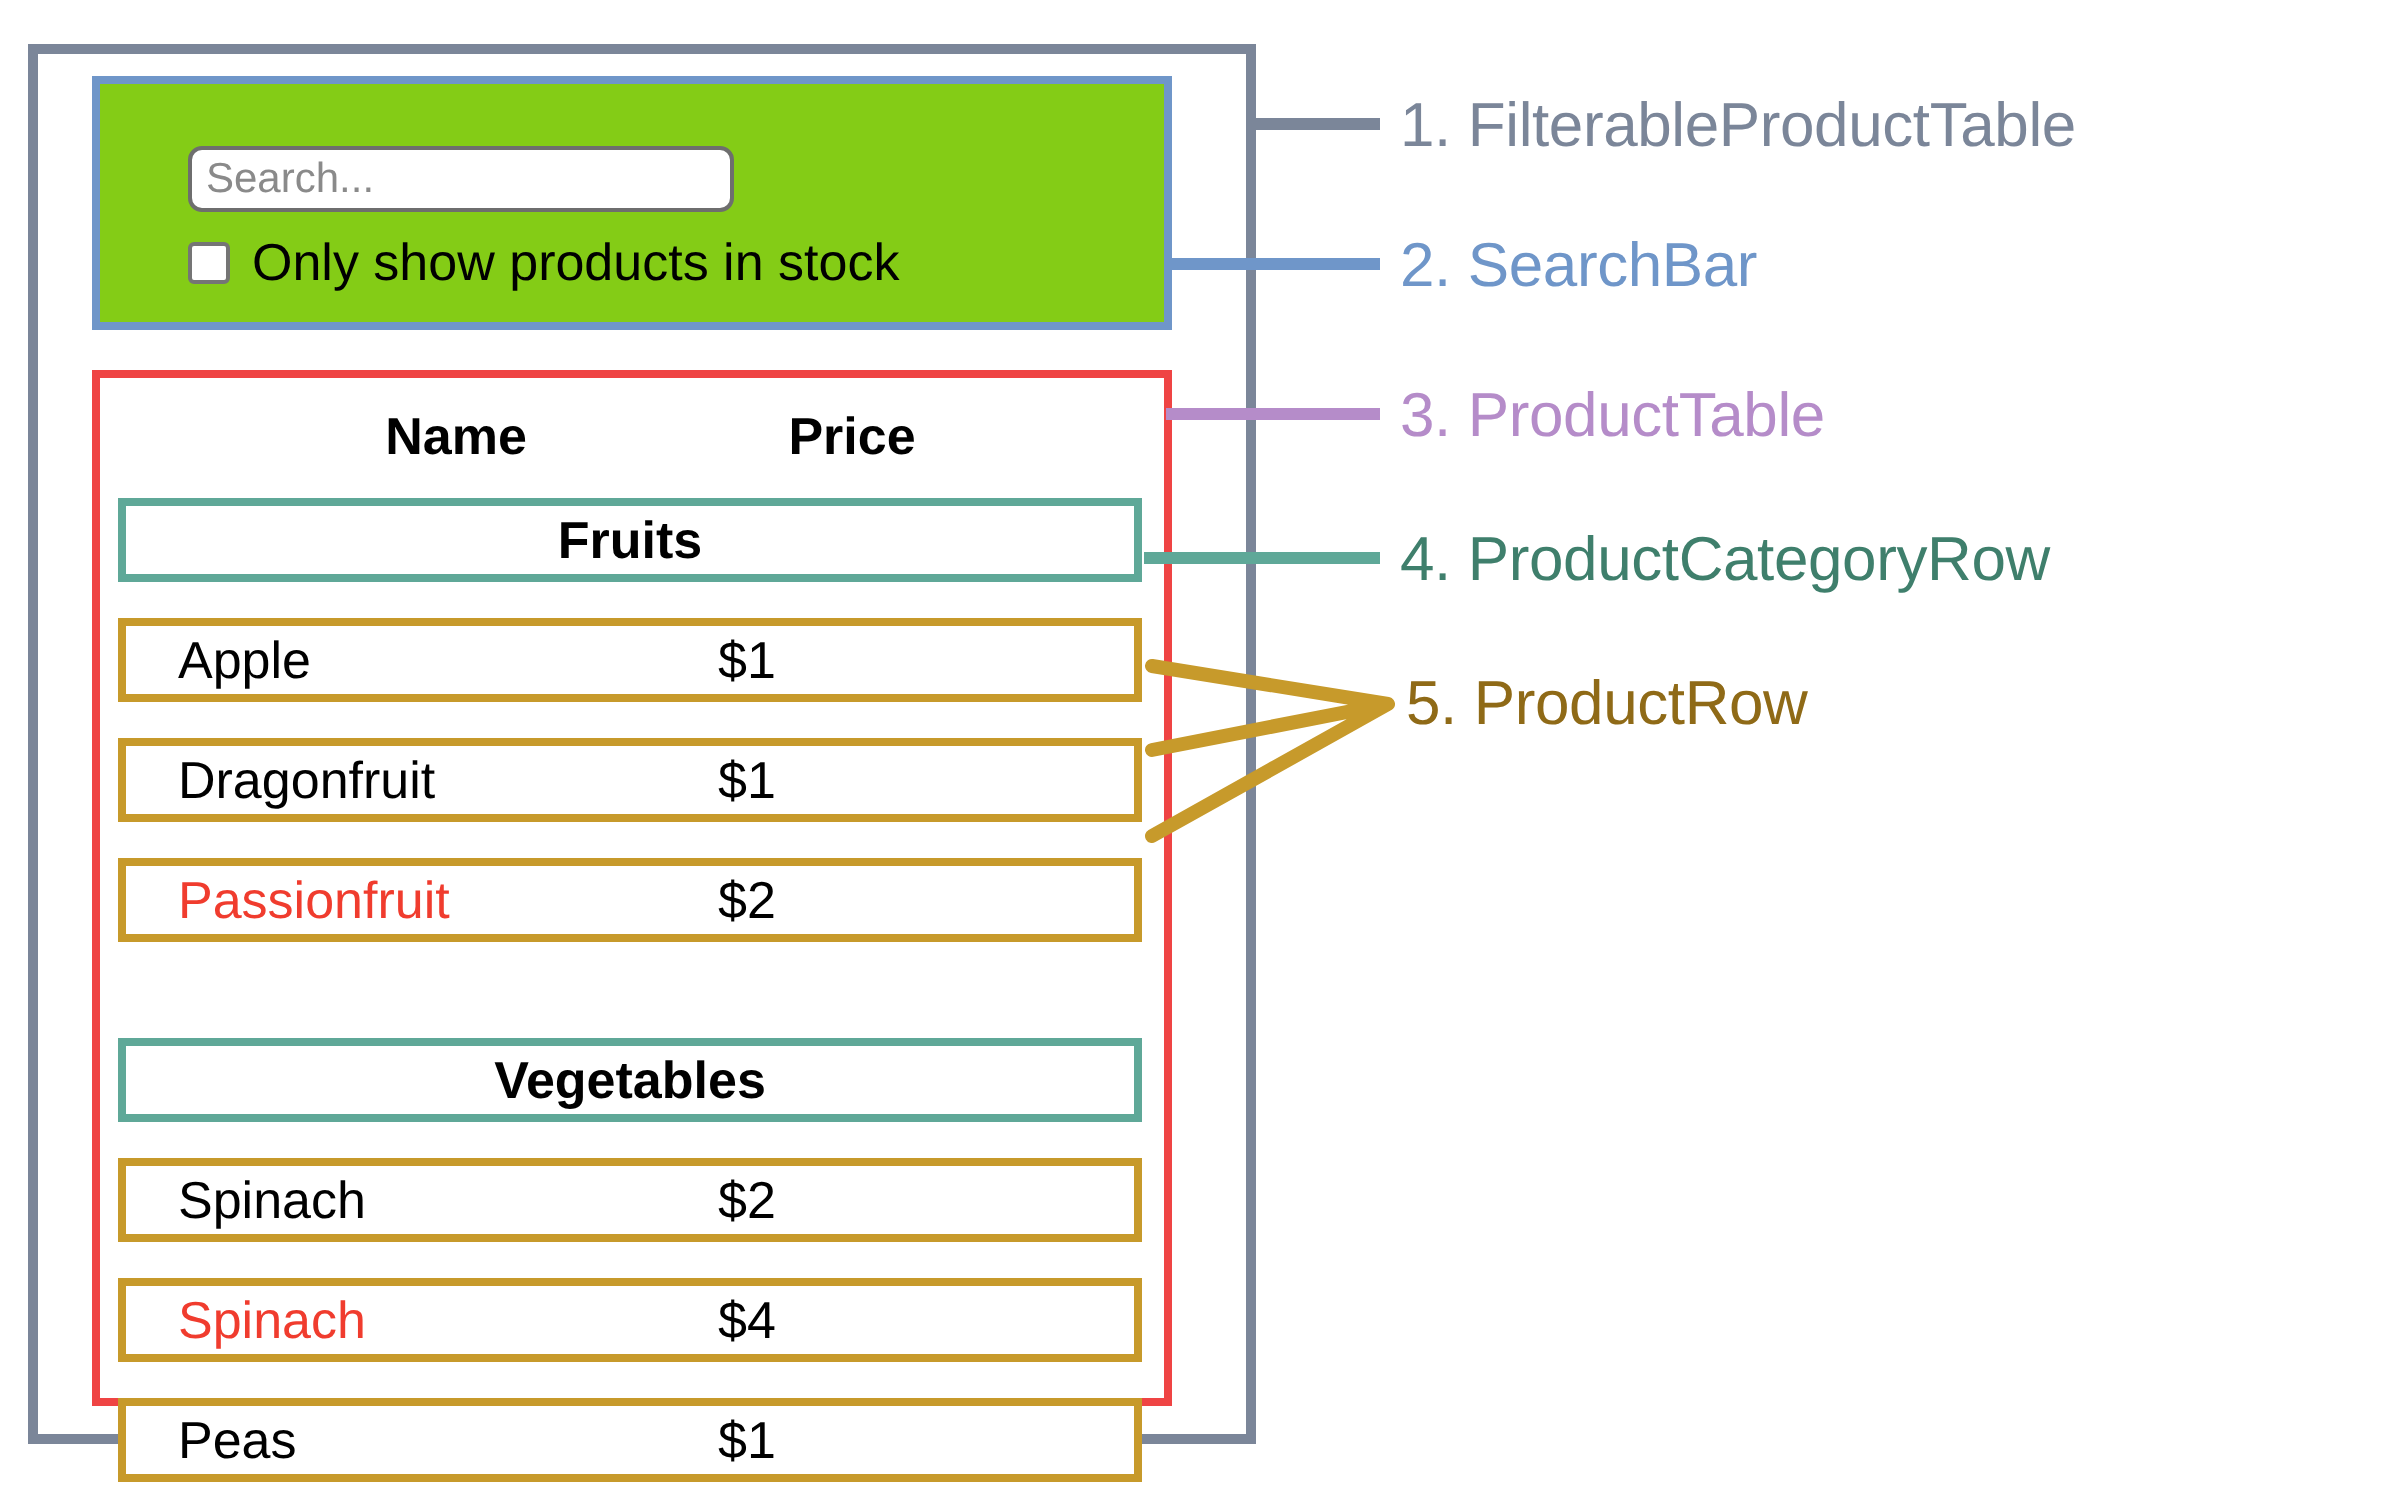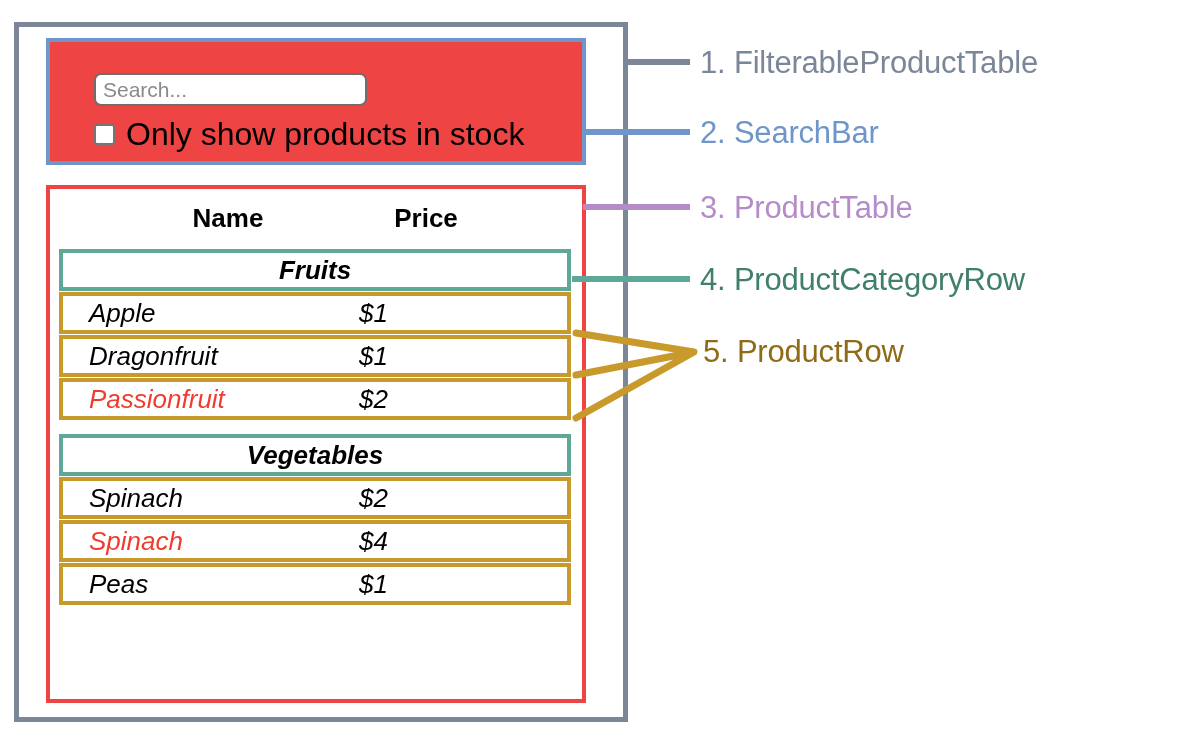--- a/index.html
+++ b/index.html
@@ -28,21 +28,21 @@
     width: 614px; height: 700px;
     border: 5px solid #7b8699;
     background: #ffffff;
   }
 
   
   .searchbar-frame {
     left: 45px; top: 37px;
     width: 540px; height: 127px;
     border: 4px solid #6f96c9;
-    background: #ef4444;
+    background: #84cc16;
   }
   .search-input {
     position: absolute;
     left: 44px; top: 31px;
     width: 273px; height: 33px;
     box-sizing: border-box;
     border: 2px solid #6e6e6e;
     border-radius: 7px;
     background: #ffffff;
     font-family: "Liberation Sans", sans-serif;
@@ -65,21 +65,21 @@
     width: 21px; height: 21px;
     box-sizing: border-box;
     border: 2px solid #757575;
     border-radius: 3px;
     background: #ffffff;
     flex: 0 0 auto;
     cursor: pointer;
   }
   .checkbox-label {
     font-family: "Liberation Sans", sans-serif;
-    font-size: 32px;
+    font-size: 26px;
     color: #000000;
     line-height: 1;
   }
 
   
   .producttable-frame {
     left: 45px; top: 184px;
     width: 540px; height: 518px;
     border: 4px solid #ef4444;
     background: #ffffff;
@@ -110,22 +110,21 @@
     left: 9px;
     top: 60px;
     width: 512px;
   }
   .row {
     position: relative;
     box-sizing: border-box;
     width: 512px;
     height: 42px;
     background: #ffffff;
-    margin-bottom: 1px;
-    font-style: italic;
+    margin-bottom: 18px;
   }
   .row.category {
     border: 4px solid #5fa898;
     display: flex;
     align-items: center;
     justify-content: center;
   }
   .row.product {
     border: 4px solid #c79a2b;
     display: flex;

